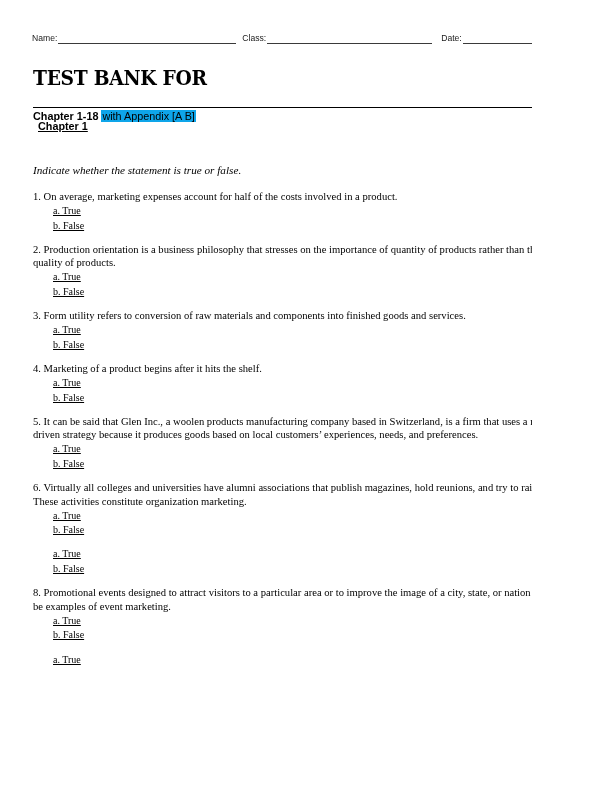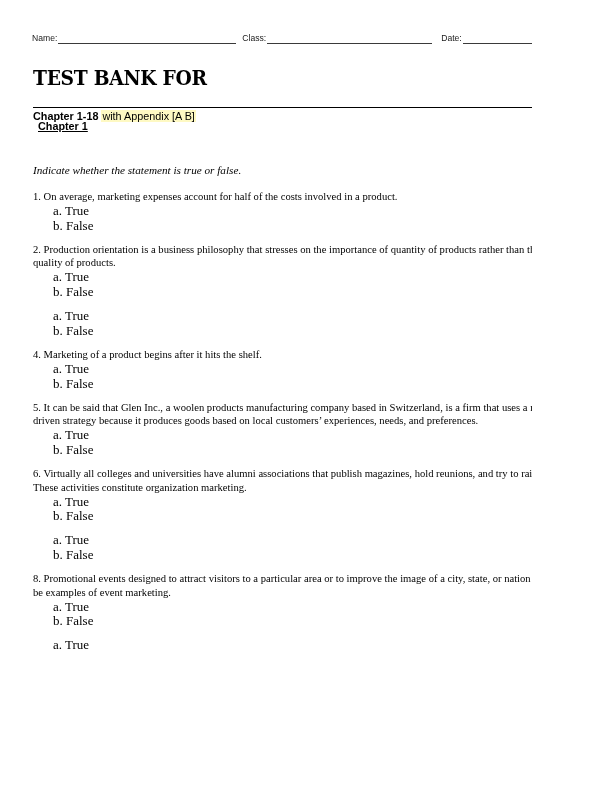--- a/index.html
+++ b/index.html
@@ -82,21 +82,21 @@
     font-family: "Liberation Sans", "DejaVu Sans", sans-serif;
     font-size: 10.8px;
     line-height: 14px;
     white-space: nowrap;
   }
   .chapter-range .ch-bold {
     font-weight: bold;
     color: #000000;
   }
   .chapter-range .ch-hl {
-    background: #fef9c3;
+    background: #0ea5e9;
     color: #000000;
     padding: 0 1px;
   }
 
   
   .chapter-heading {
     position: absolute;
     left: 38px;
     top: 120px;
     font-family: Liberation Sans, sans-serif;
@@ -132,24 +132,25 @@
     font-size: 10.6px;
     line-height: 13.6px;
     color: #000000;
     text-align: left;
   }
   .q-options {
     margin-top: 0.5px;
     padding-left: 20px;
   }
   .q-option {
-    font-size: 13px;
+    font-size: 10px;
     line-height: 14.6px;
     color: #000000;
     white-space: nowrap;
+    text-decoration: underline;
   }
 
   
   .page-footer {
     position: absolute;
     left: 0;
     top: 737px;
     width: 578px;
     text-align: right;
     font-family: "Liberation Sans", "DejaVu Sans", sans-serif;
@@ -198,20 +199,21 @@
         </div>
       </div>
       <div class="q-block">
         <div class="q-text">2. Production orientation is a business philosophy that stresses on the importance of quantity of products rather than the quality of products.</div>
         <div class="q-options">
           <div class="q-option">a. True</div>
           <div class="q-option">b. False</div>
         </div>
       </div>
       <div class="q-block">
+        <div class="q-text">3. Form utility refers to conversion of raw materials and components into finished goods and services.</div>
         <div class="q-options">
           <div class="q-option">a. True</div>
           <div class="q-option">b. False</div>
         </div>
       </div>
       <div class="q-block">
         <div class="q-text">4. Marketing of a product begins after it hits the shelf.</div>
         <div class="q-options">
           <div class="q-option">a. True</div>
           <div class="q-option">b. False</div>

